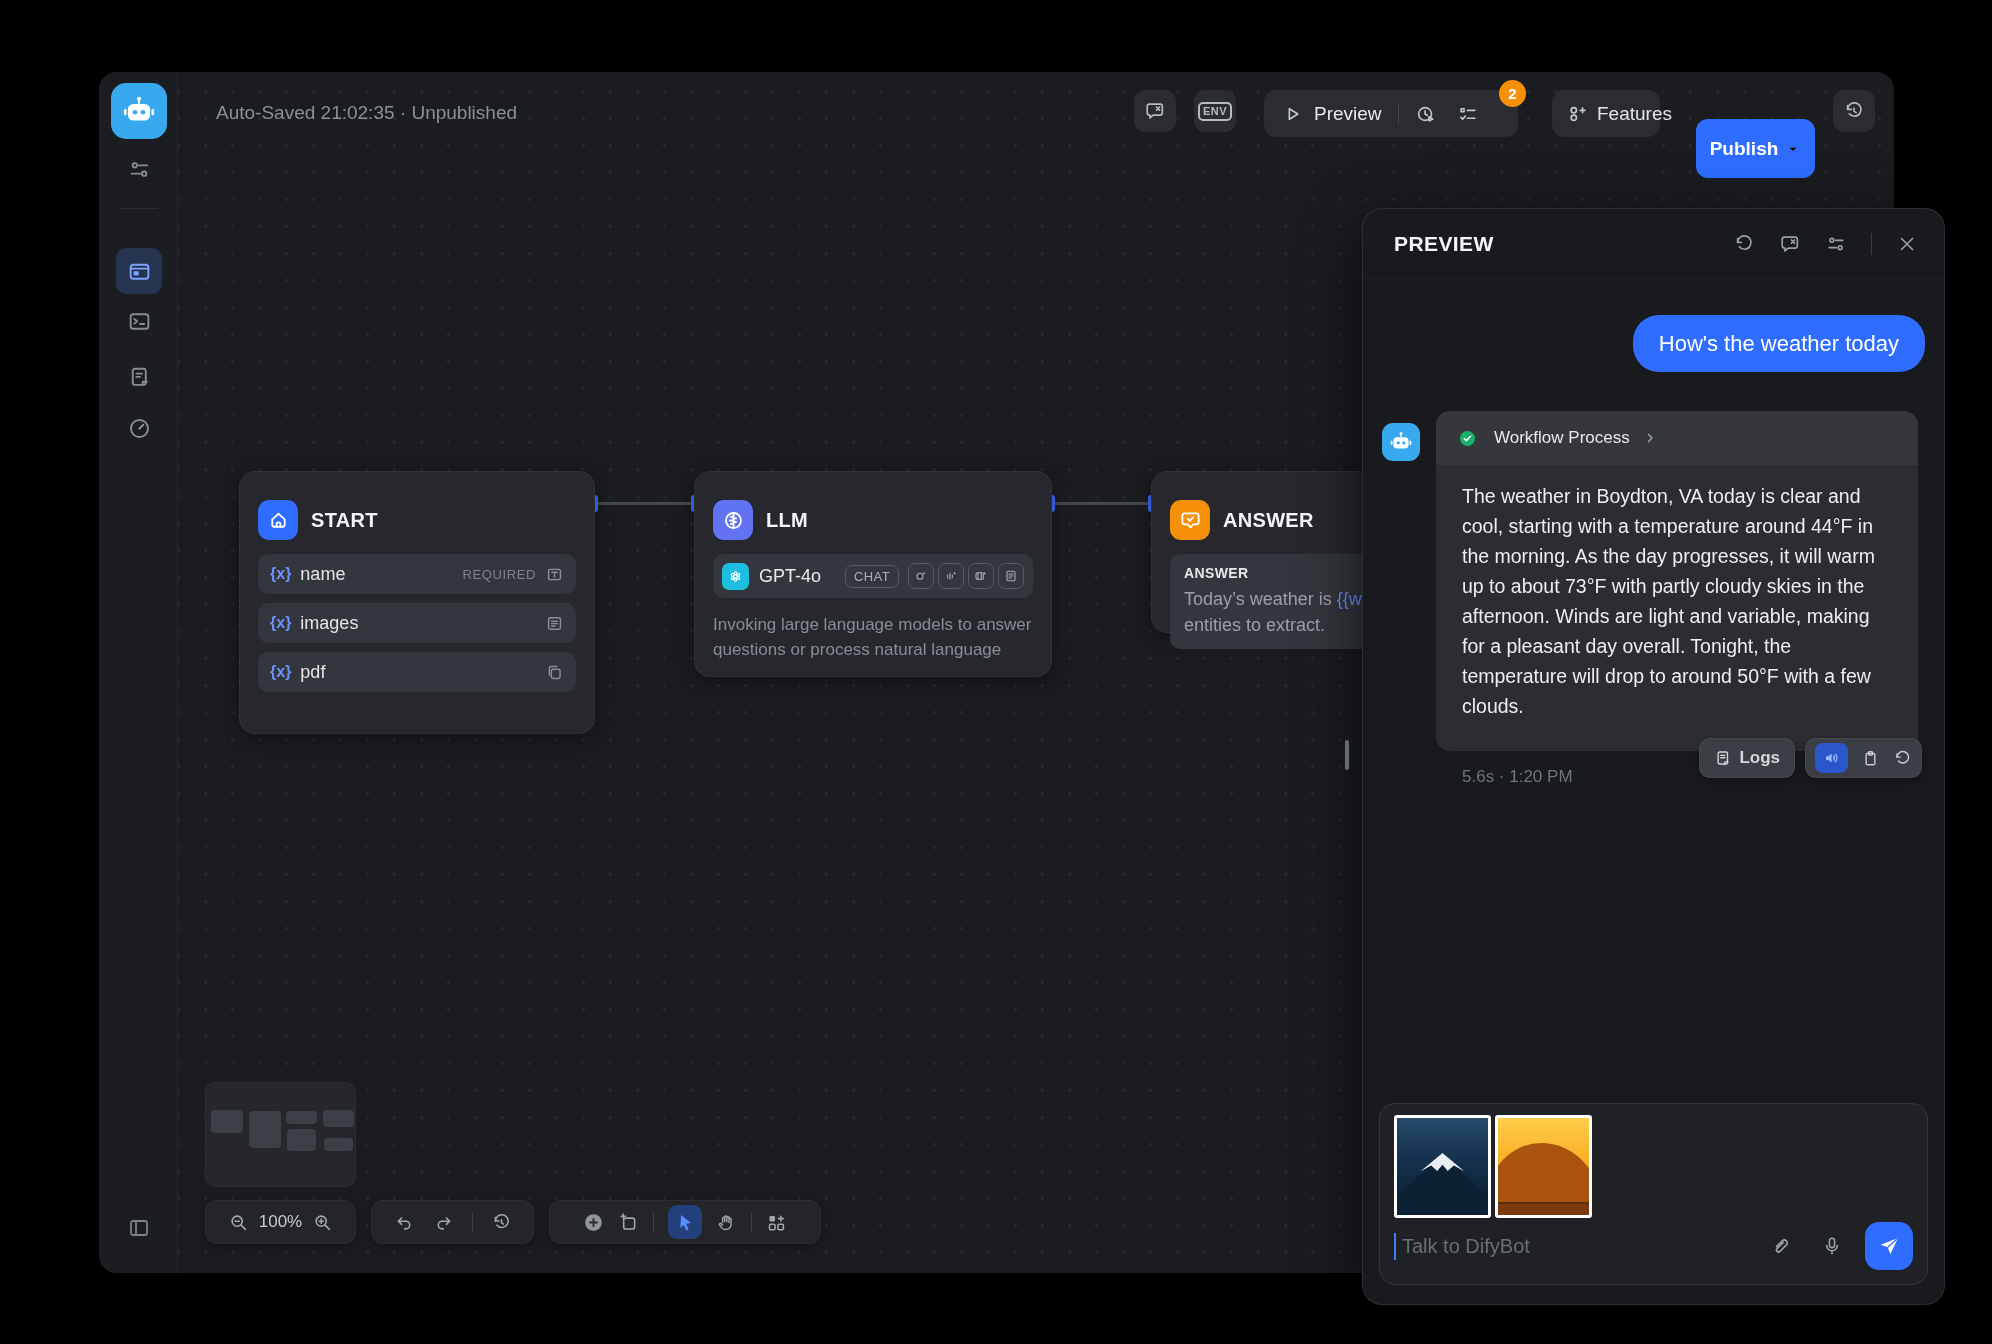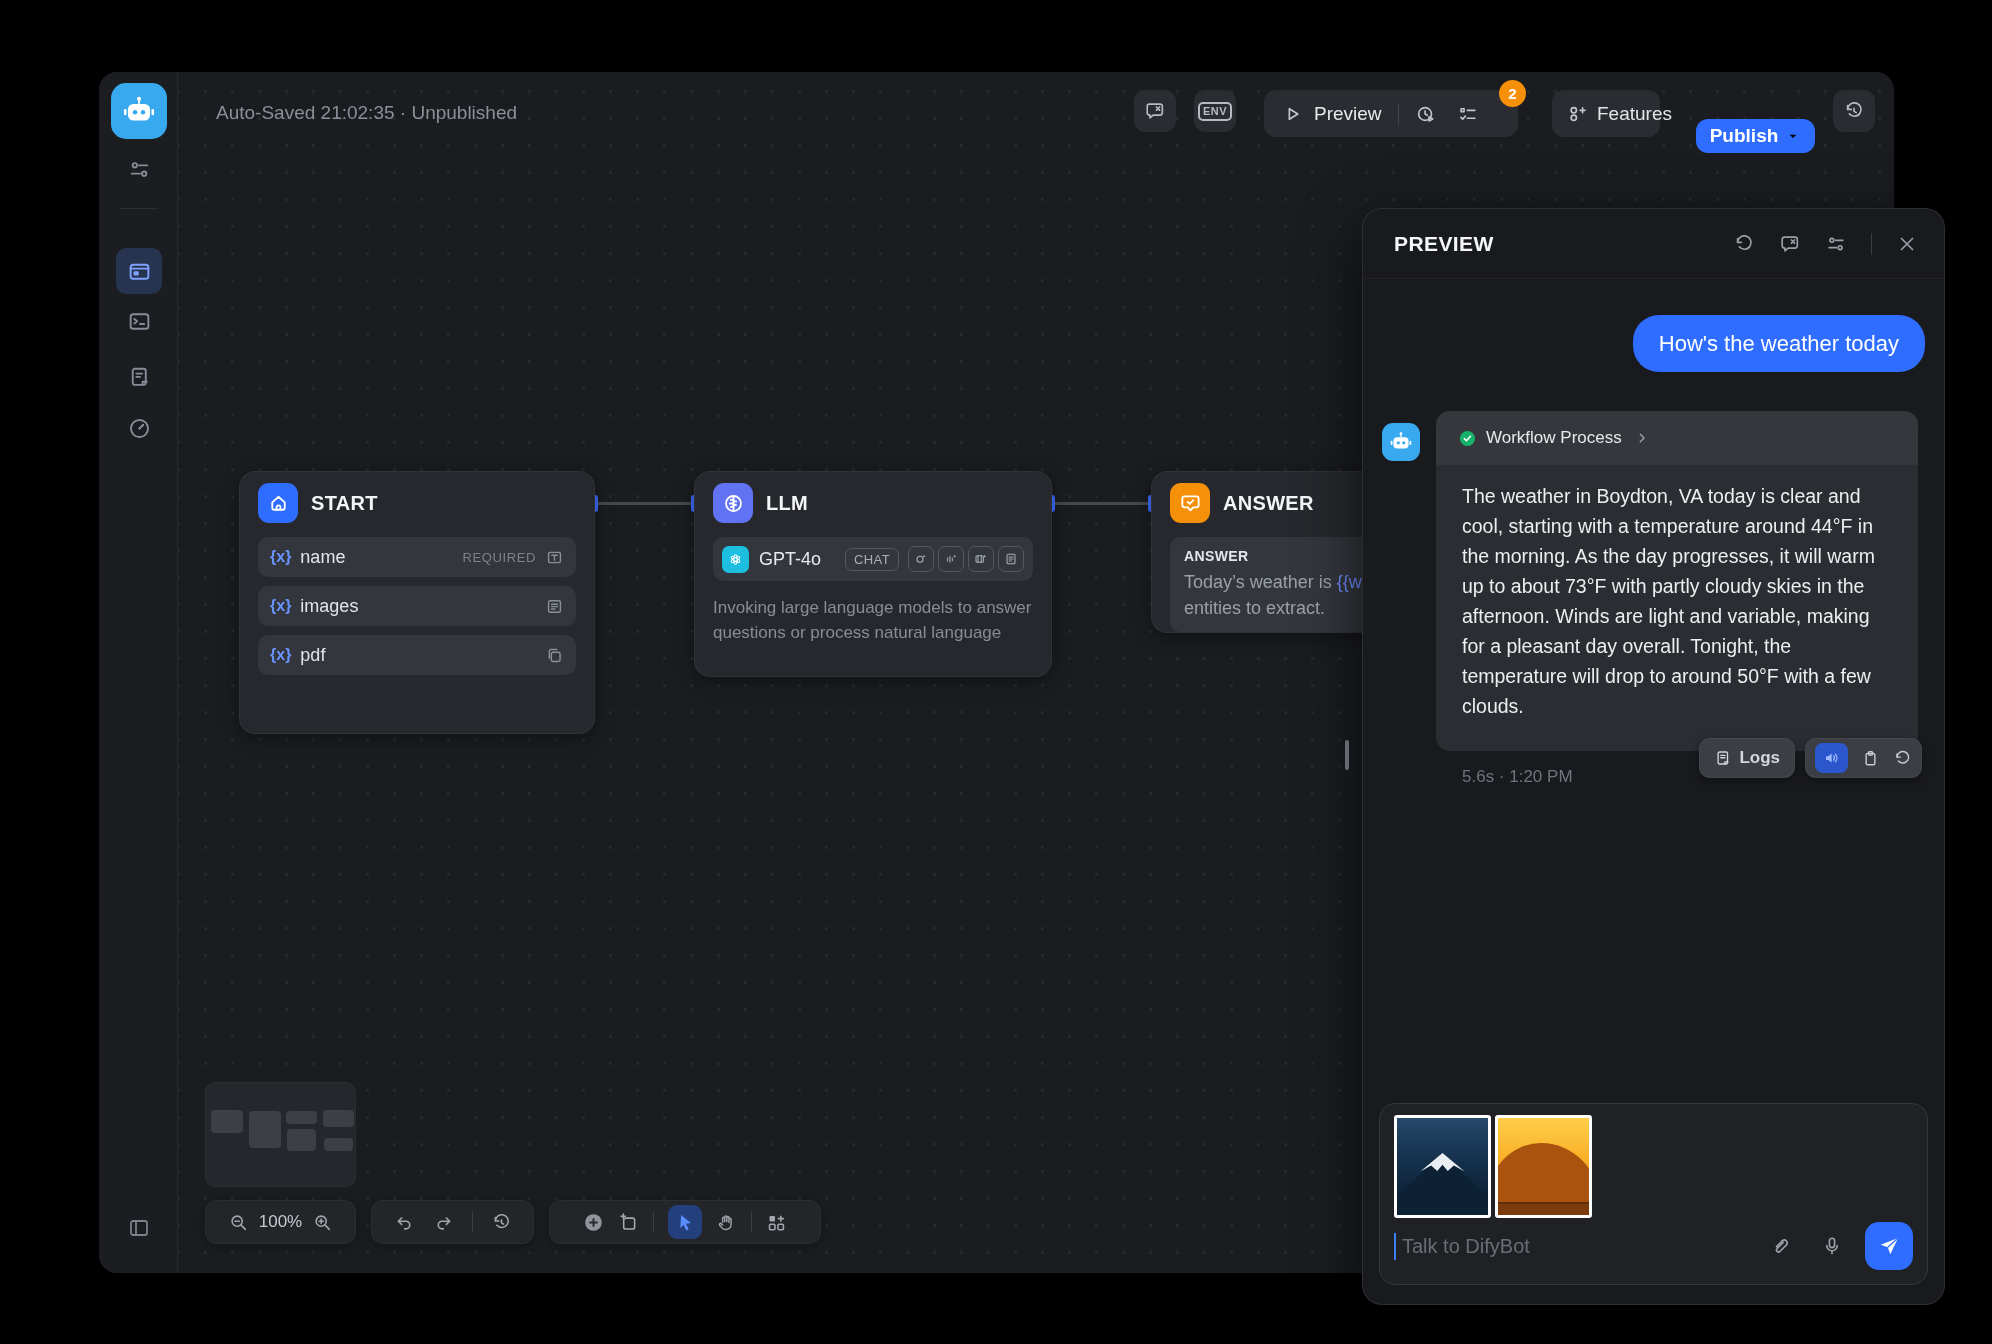--- a/index.html
+++ b/index.html
@@ -35,29 +35,29 @@
   .tb-preview{left:1165px;width:254px;padding:0 18px;position:relative;}
   .tb-preview .lbl{font-size:19px;color:#e8eaed;margin-left:10px;}
   .vdiv{width:1px;height:22px;background:#43464c;margin:0 16px;}
   .tico{color:#c3c7cd;cursor:pointer;}
   .tico svg{width:22px;height:22px;}
   .badge{position:absolute;top:-10px;right:-8px;min-width:27px;height:27px;border-radius:14px;
     background:#f79009;color:#fff;font-size:15px;font-weight:700;display:flex;align-items:center;
     justify-content:center;z-index:7;}
   .tb-features{left:1453px;width:108px;padding:0 14px;cursor:pointer;}
   .tb-features .lbl{font-size:19px;color:#e3e5e9;margin-left:9px;}
-  .tb-publish{left:1597px;width:119px;background:#2e6dff;cursor:pointer;justify-content:center;display:flex;align-items:center;border-radius:12px;height:34px;position:absolute;}
+  .tb-publish{left:1597px;width:119px;background:#2e6dff;cursor:pointer;justify-content:center;display:flex;align-items:center;border-radius:12px;height:59px;position:absolute;}
   .tb-publish .lbl{font-size:19px;font-weight:700;color:#fff;}
   .tb-publish svg{width:16px;height:16px;margin-left:7px;color:#dbe4ff;stroke-width:2.4;}
   .env{font-size:11px;font-weight:800;letter-spacing:.5px;color:#b6bac1;border:2px solid #b6bac1;
     border-radius:5px;padding:2px 3px;line-height:1;}
 
   
   .node{position:absolute;background:#26282d;border:1px solid rgba(255,255,255,.05);border-radius:16px;
-    box-shadow:0 4px 18px rgba(0,0,0,.38);z-index:3;padding:11px 18px;}
+    box-shadow:0 4px 18px rgba(0,0,0,.38);z-index:3;padding:28px 18px;}
   .nhead{display:flex;align-items:center;margin-bottom:14px;}
   .nico{width:40px;height:40px;border-radius:11px;display:flex;align-items:center;justify-content:center;}
   .nico svg{width:23px;height:23px;stroke:#fff;fill:none;stroke-width:1.9;stroke-linecap:round;stroke-linejoin:round;}
   .ntitle{margin-left:13px;font-size:20px;font-weight:700;color:#f4f5f7;letter-spacing:.3px;}
   .nrow{height:40px;background:#33363c;border-radius:10px;display:flex;align-items:center;
     padding:0 12px;margin-bottom:9px;}
   .vx{color:#6b93ff;font-size:16px;font-weight:600;margin-right:9px;}
   .vlabel{font-size:18px;color:#e3e5e9;flex:1;}
   .req{font-size:13px;color:#7c828b;letter-spacing:.6px;margin-right:9px;}
   .rowic{color:#8a9098;}
@@ -112,21 +112,21 @@
   .p-div{width:1px;height:22px;background:#3a3d42;margin-left:24px;}
   .bubble-user{position:absolute;right:19px;top:106px;height:57px;background:#2e6dff;border-radius:26px;
     display:flex;align-items:center;padding:0 26px;font-size:22px;color:#fff;}
   .bot-wrap{position:absolute;left:19px;top:202px;right:26px;}
   .avatar{position:absolute;left:0;top:12px;width:38px;height:38px;border-radius:11px;background:#38a9ef;
     color:#38a9ef;display:flex;align-items:center;justify-content:center;}
   .msg-card{position:relative;margin-left:54px;width:482px;border-radius:14px;overflow:visible;}
   .wf-bar{height:54px;background:#35373c;border-radius:14px 14px 0 0;display:flex;align-items:center;
     padding:0 22px;cursor:pointer;}
   .wf-check{width:19px;height:19px;}
-  .wf-label{font-size:17px;color:#e7e9ec;margin-left:9px;}
+  .wf-label{font-size:17px;color:#e7e9ec;margin-left:17px;}
   .wf-chev{color:#9aa0a8;margin-left:12px;}
   .wf-chev svg{width:16px;height:16px;stroke-width:2.2;}
   .msg-body{background:#2b2d32;border-radius:0 0 14px 14px;padding:16px 26px 30px;
     font-size:19.5px;line-height:30px;color:#eceef1;}
   .actions{position:absolute;right:-4px;bottom:-27px;display:flex;gap:10px;z-index:3;font-weight:bold;}
   .act{background:#3b3e44;border:1px solid rgba(255,255,255,.05);border-radius:11px;height:40px;
     display:flex;align-items:center;box-shadow:0 3px 8px rgba(0,0,0,.35);}
   .logs-btn{padding:0 14px;cursor:pointer;color:#d3d6db;}
   .logs-btn svg{width:18px;height:18px;}
   .logs-txt{font-size:17px;margin-left:7px;}

